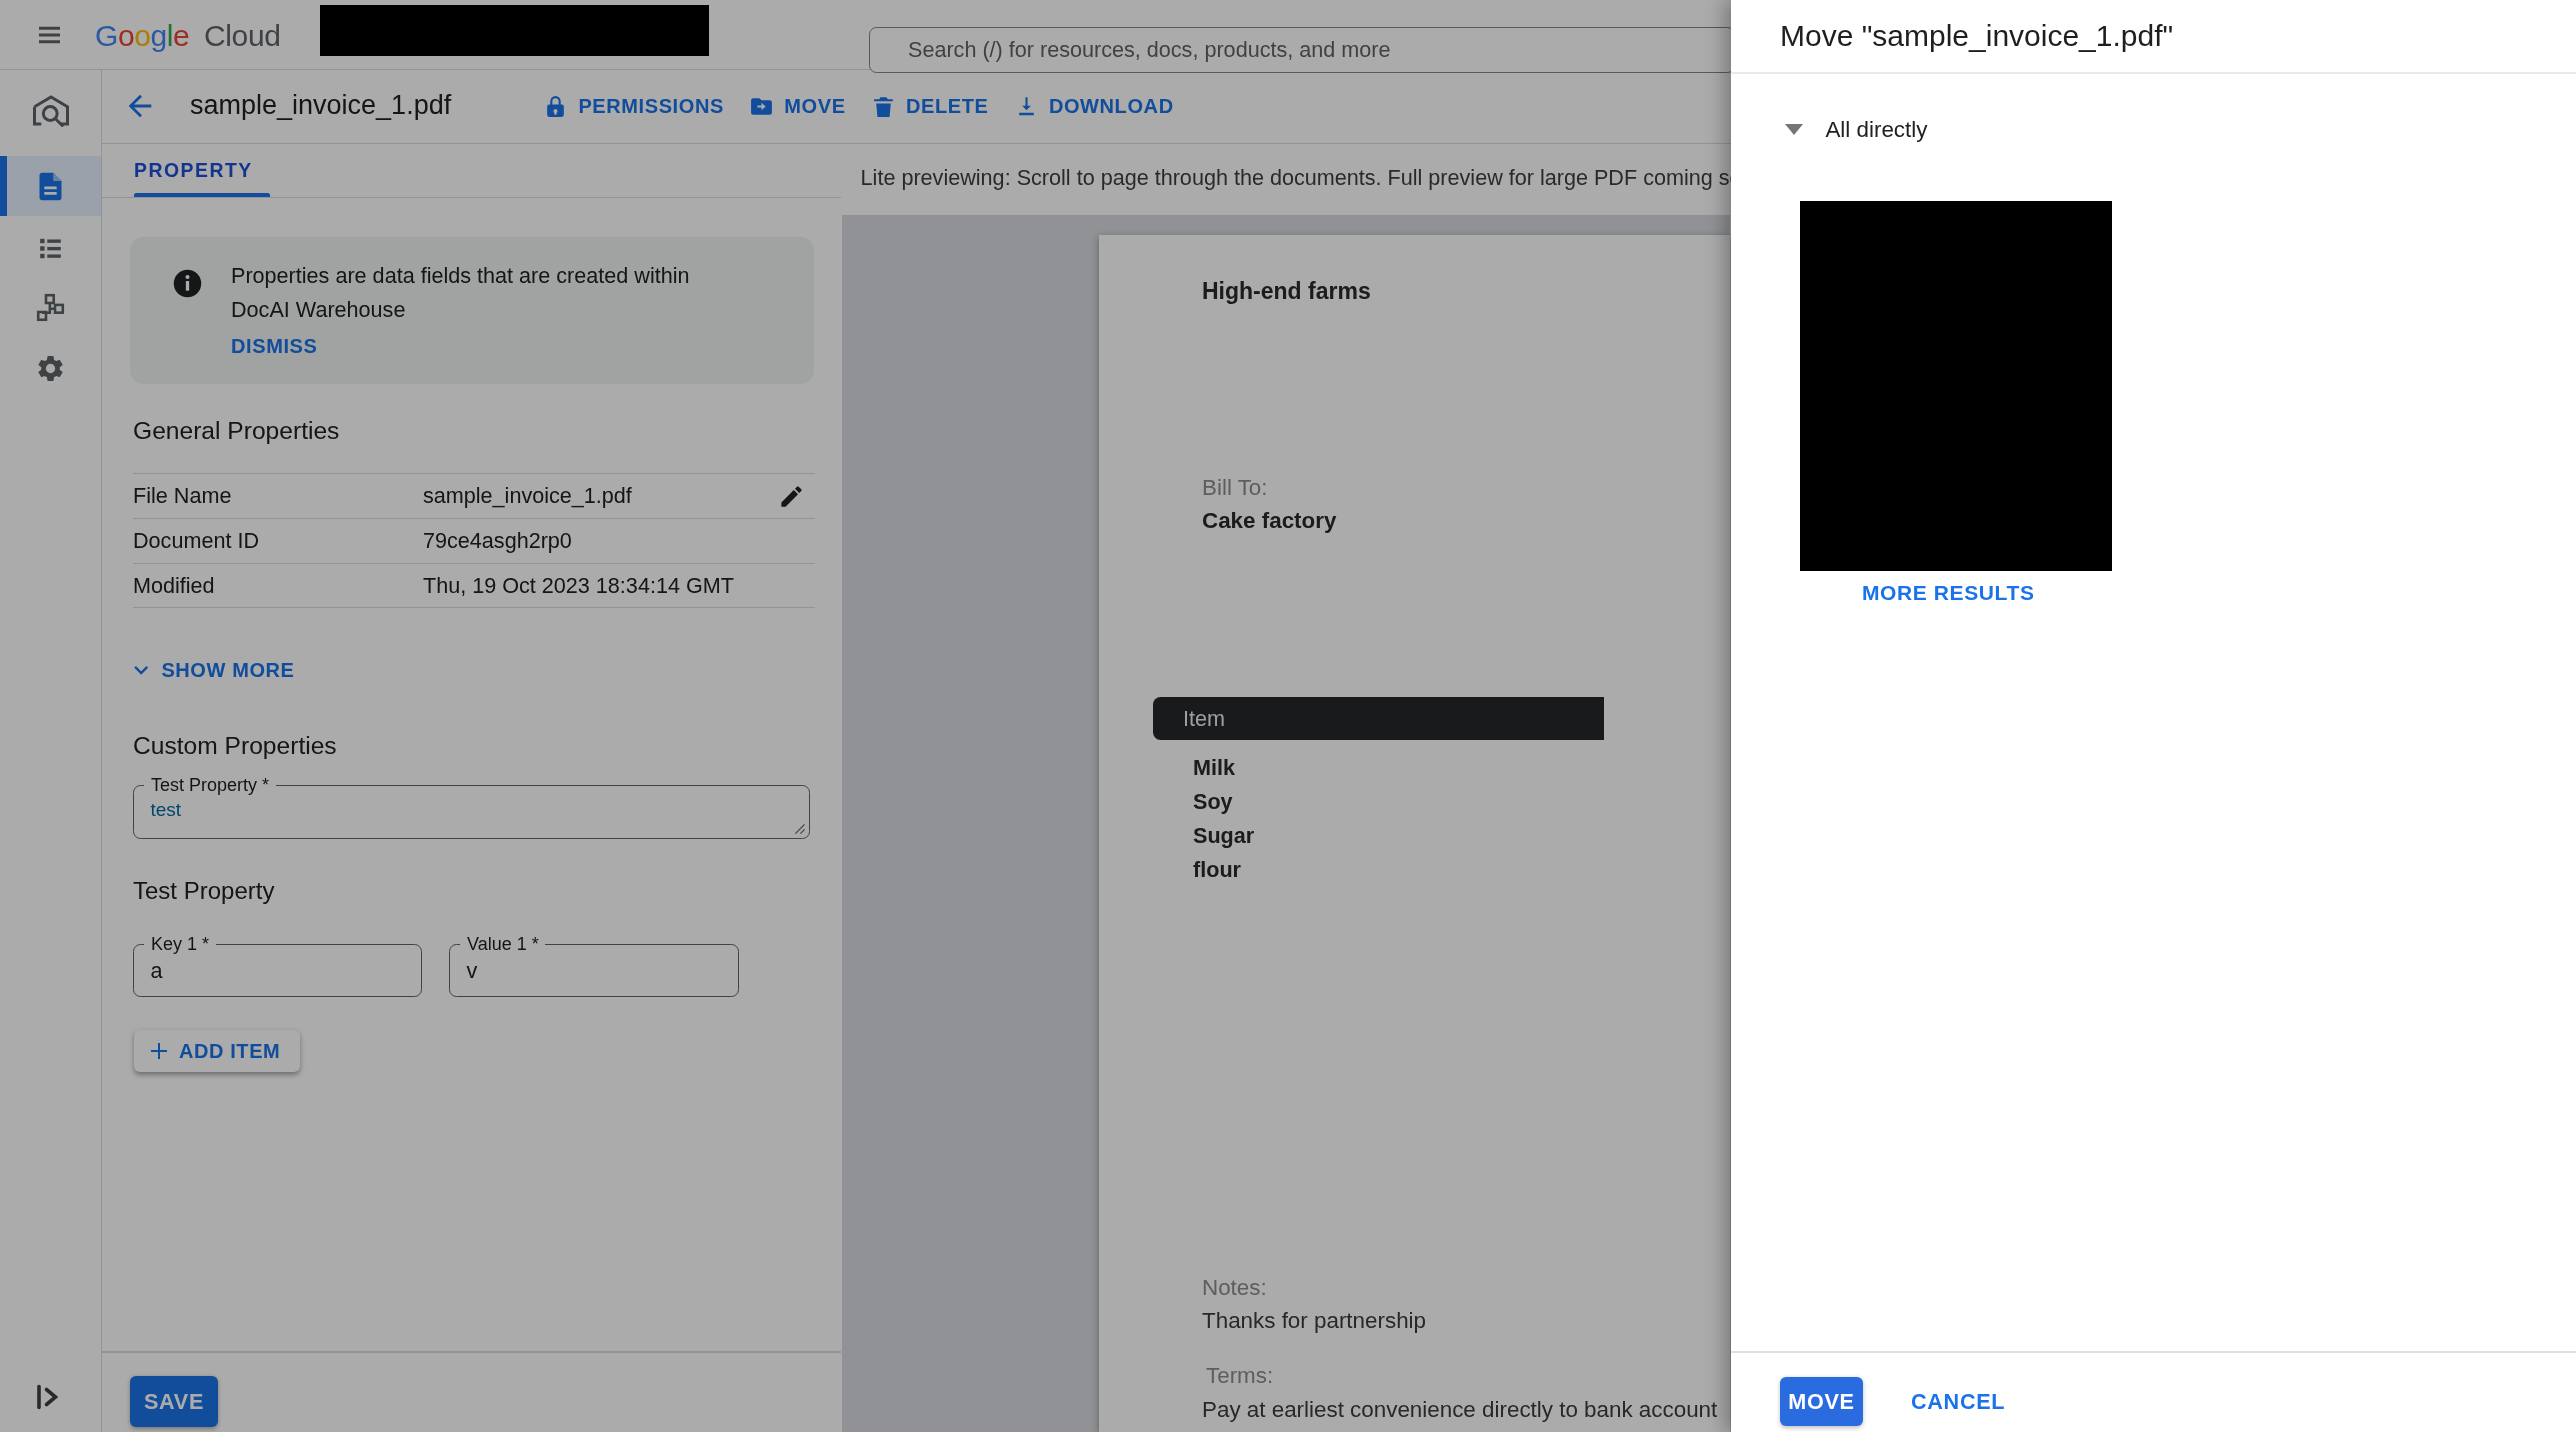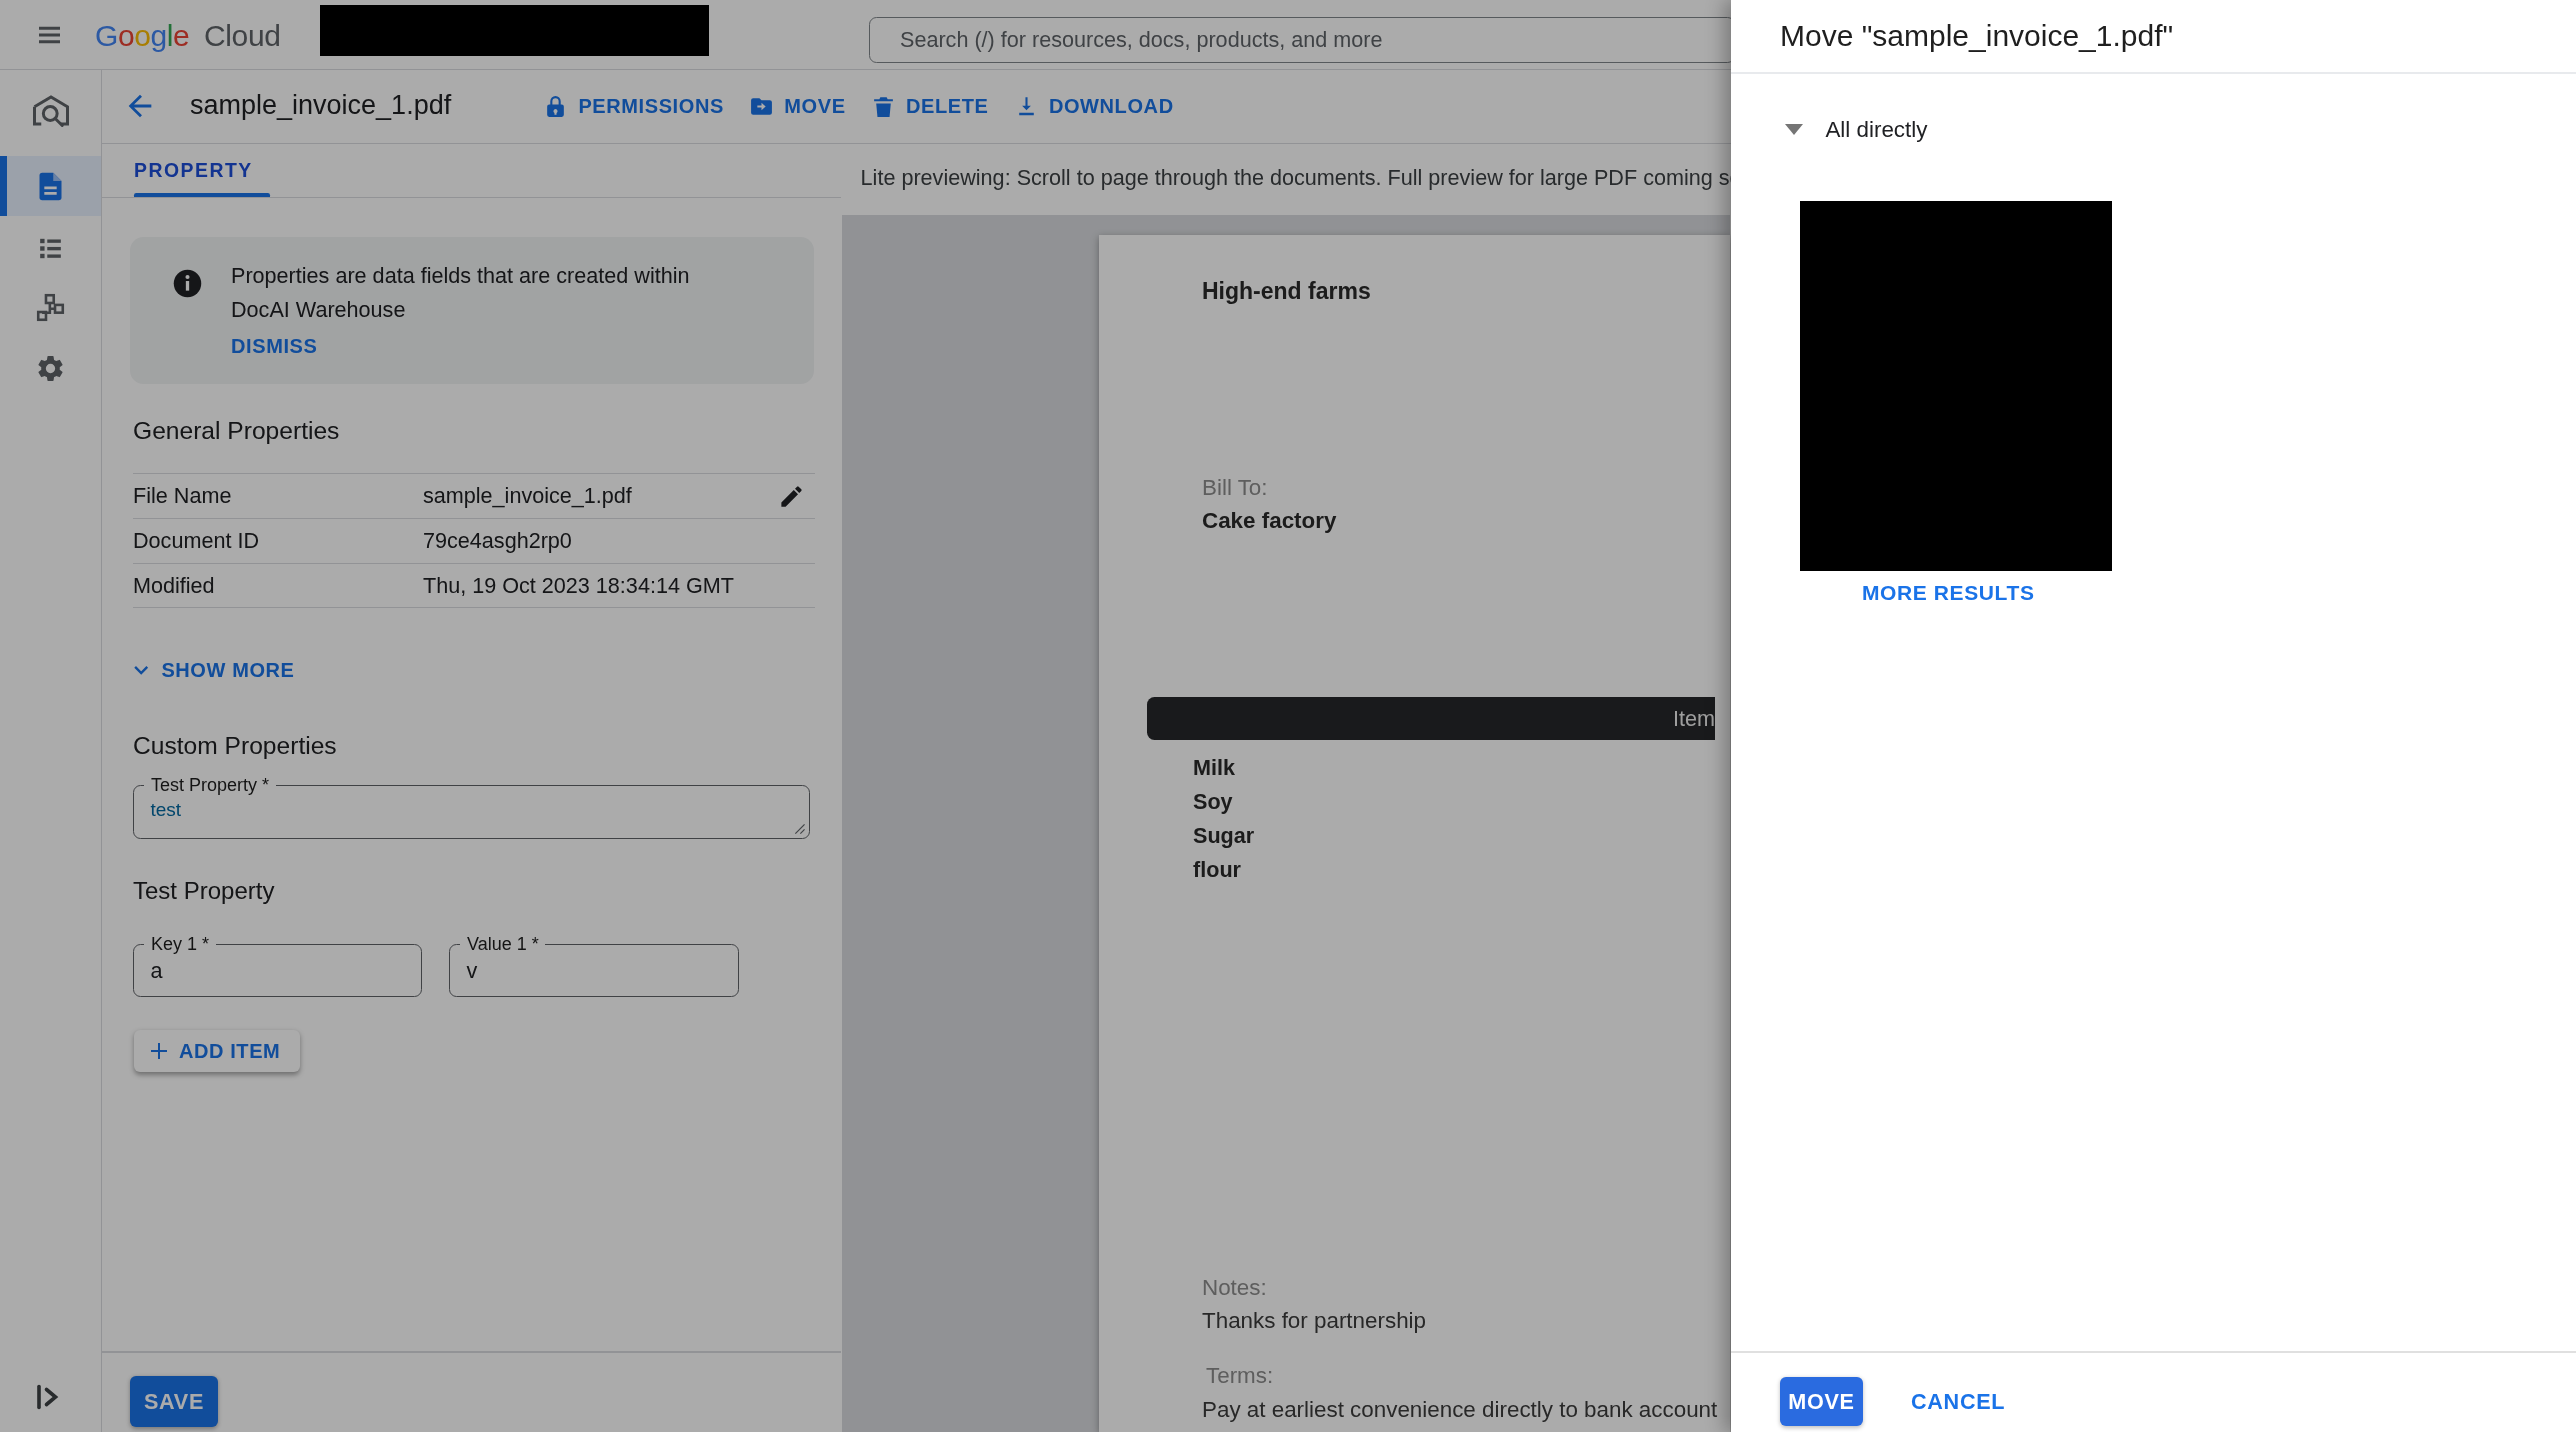--- a/index.html
+++ b/index.html
@@ -8,21 +8,21 @@
   .screen { position:relative; width:2576px; height:1433px; background:#fff; overflow:hidden; }
   .abs { position:absolute; }
 
   
   .topbar { left:0; top:0; width:2576px; height:70px; background:#fff; border-bottom:1.5px solid #dadce0; z-index:10; }
   .hamburger { left:33px; top:21px; width:33px; height:28px; cursor:pointer; }
   .logo { left:95px; top:16.4px; height:39px; display:flex; align-items:center; font-size:30px; letter-spacing:-0.4px;gap:8px; }
   .logo .g-word { font-weight:500; }
   .logo .c-word { color:#5f6368; margin-left:6.7px; font-weight:400; }
   .redaction-top { left:320px; top:5.2px; width:389px; height:51px; background:#000; }
-  .searchbox { left:869px; top:17px; width:866px; height:46px; border:1.5px solid #80868b; border-radius:7.5px; background:#fff; }
+  .searchbox { left:869px; top:27px; width:866px; height:46px; border:1.5px solid #80868b; border-radius:7.5px; background:#fff;padding-left:8px; }
   .searchbox input { width:100%; height:100%; border:none; outline:none; background:transparent; padding:0 30px; font-size:21.6px; color:#202124; font-family:"Liberation Sans",sans-serif; }
   .searchbox input::placeholder { color:#5f6368; opacity:1; }
 
   
   .header-row { left:102px; top:70px; width:1629px; height:74px; background:#fff; border-bottom:1.5px solid #dadce0; z-index:5; }
   .back-btn { left:21px; top:19.4px; width:34px; height:34px; cursor:pointer; }
   .doc-title { left:88px; top:20px; font-size:27px; color:#202124; }
   .actions { left:441px; top:0; height:72px; display:flex; align-items:center; gap:25px; }
   .action-btn { display:flex; align-items:center; gap:10.4px; color:#1a73e8; font-size:20px; font-weight:700; letter-spacing:0.6px; cursor:pointer; white-space:nowrap; }
 
@@ -74,21 +74,21 @@
   .save-btn { left:130px; top:1376px; width:88px; height:51px; background:#1a73e8; border-radius:6px; box-shadow:0 1.5px 4.5px rgba(0,0,0,0.3); display:flex; align-items:center; justify-content:center; color:#fff; font-size:21.6px; font-weight:700; letter-spacing:0.7px; cursor:pointer; z-index:4; }
 
   
   .lite-bar { left:842px; top:144px; width:888px; height:71px; background:#fff; z-index:3; }
   .lite-text { position:absolute; left:18.6px; top:21px; font-size:21.6px; color:#3c4043; white-space:nowrap; }
   .canvas { left:842px; top:215px; width:888px; height:1218px; background:#d8dade; z-index:2; }
   .page { left:1099px; top:235px; width:631px; height:1198px; background:#fff; box-shadow:0 1.5px 7.5px rgba(0,0,0,0.35); overflow:hidden; z-index:3; }
   .pdf-company { position:absolute; left:103px; top:43px; font-size:23px; font-weight:700; color:#2b2b2b; }
   .pdf-billto-label { position:absolute; left:103px; top:240px; font-size:22.4px; color:#8c8c8c; }
   .pdf-billto { position:absolute; left:103px; top:273px; font-size:22.4px; font-weight:700; color:#2b2b2b; }
-  .pdf-table-head { position:absolute; left:48px; top:462px; width:568px; height:43px; background:#26282b; border-radius:7.5px 0 0 7.5px; display:flex; align-items:center;justify-content:flex-end; }
+  .pdf-table-head { position:absolute; left:54px; top:462px; width:451px; height:43px; background:#26282b; border-radius:7.5px 0 0 7.5px; display:flex; align-items:center; }
   .pdf-table-head span { margin-left:30px; font-size:21.6px; color:#ececec; }
   .pdf-item { position:absolute; left:94px; font-size:21.6px; font-weight:700; color:#2b2b2b; }
   .pdf-notes-label { position:absolute; left:103px; top:1040px; font-size:22.4px; color:#8c8c8c; }
   .pdf-notes { position:absolute; left:103px; top:1073px; font-size:22.4px; color:#3c3c3c; }
   .pdf-terms-label { position:absolute; left:107px; top:1128px; font-size:22.4px; color:#8c8c8c; }
   .pdf-terms { position:absolute; left:103px; top:1162px; font-size:22.4px; color:#3c3c3c; }
 
   
   .scrim { left:0; top:0; width:2576px; height:1433px; background:rgba(0,0,0,0.33); z-index:50; }
   .dialog { left:1731px; top:0; width:845px; height:1433px; background:#fff; box-shadow:-6px 0 18px rgba(0,0,0,0.30); z-index:60; }

